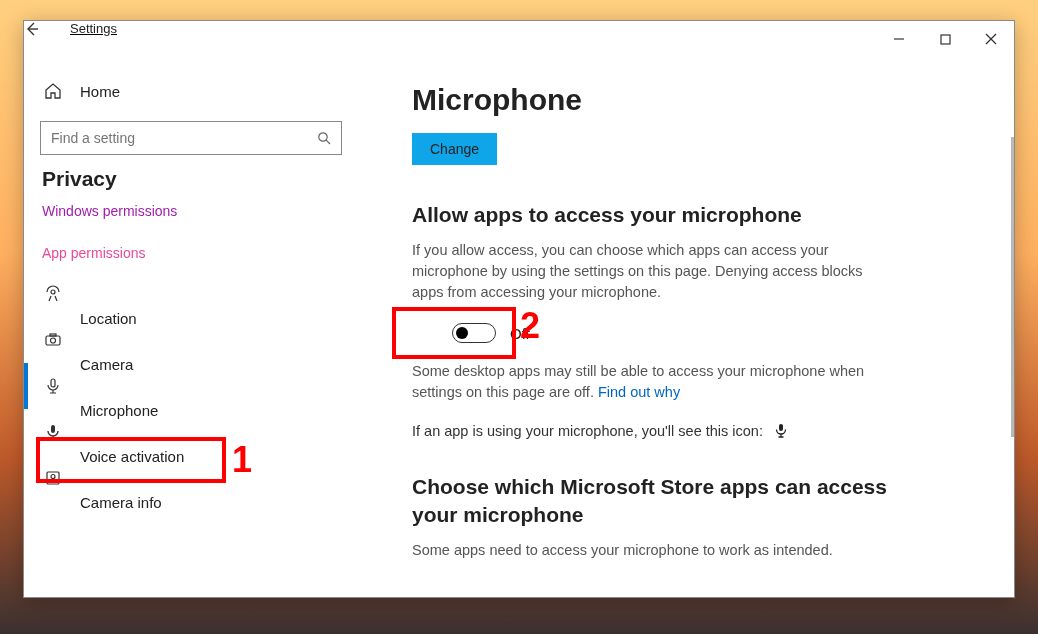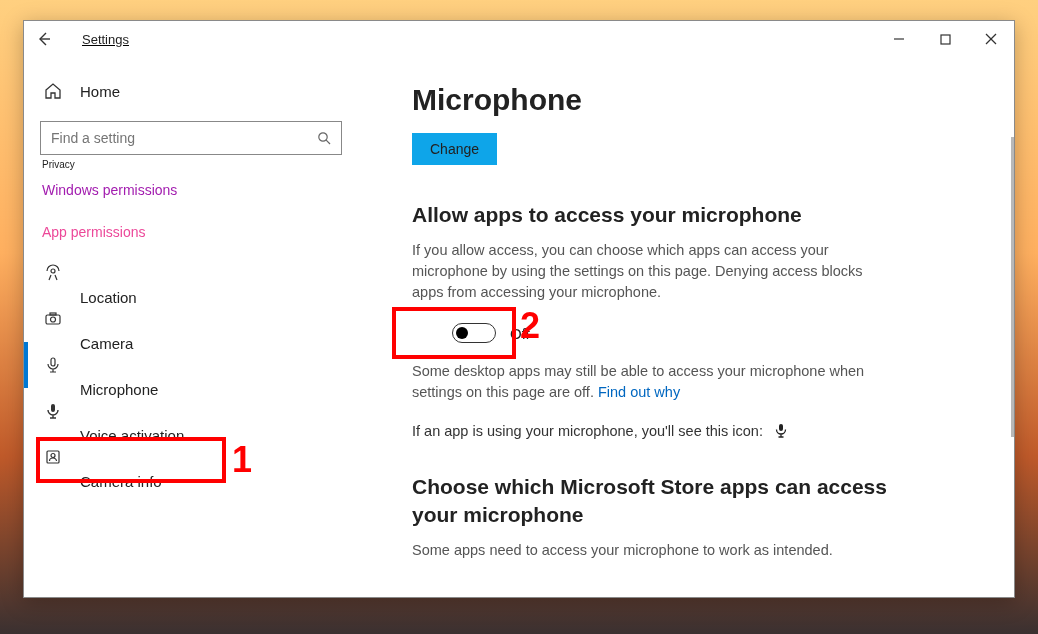--- a/index.html
+++ b/index.html
@@ -14,22 +14,21 @@
     background: #ffffff;
     border: 1px solid #8a8a8a;
     box-shadow: 0 4px 20px rgba(0,0,0,0.25);
     display: flex;
     flex-direction: column;
     overflow: hidden;
   }
   .titlebar {
     height: 36px;
     display: flex;
-    align-items: center;
-    padding-left: 12px;
+    padding-left: 0;
     text-decoration: underline;
   }
   .titlebar .back {
     width: 32px; text-align: center; font-size: 16px; color:#444;
   }
   .titlebar .title { margin-left: 14px; font-size: 13px; color:#222; }
   .winbtns { margin-left: auto; display:flex; }
   .winbtn { width: 46px; height: 36px; display:flex; align-items:center; justify-content:center; font-size:12px; color:#333; }
   .body { flex:1; display:flex; overflow:hidden;gap:20px; }
   .sidebar {
@@ -37,28 +36,28 @@
     padding: 14px 16px 0 16px;
     display:flex; flex-direction:column;
     overflow:hidden;
   }
   .homeRow { display:flex; align-items:center; height:40px; padding-left:4px; margin-bottom:10px;}
   .homeRow .icon { width:24px; text-align:center; }
   .homeRow .label { margin-left:12px; font-size:15px; color:#222;}
   .search {
     height:34px; border:1px solid #888;
     display:flex; align-items:center; padding:0 10px;
-    margin-bottom:4px;
+    margin-bottom:12px;
     background:#fff;
   }
   .search input {
     flex:1; border:none; outline:none; font-size:14px; background:transparent;
   }
   .search .sicon { font-size:14px; color:#666; }
-  .groupHead { font-size:10px; font-weight:400; color:#222; margin-bottom:12px; padding-left:2px;}
+  .groupHead { font-size:21px; font-weight:700; color:#222; margin-bottom:12px; padding-left:2px;}
   .subLink { font-size:14px; color:#a21caf; margin-bottom:26px; padding-left:2px;}
   .groupHead2 { font-size:14px; color:#ec4899; margin-bottom:10px; padding-left:2px;}
   .navlist { display:flex; flex-direction:column; }
   .navitem {
     display:flex; align-items:center;
     height:46px;
     padding-left:4px;
     position:relative;
   }
   .navitem .nicon { width:24px; text-align:center; font-size:16px; color:#333;}

